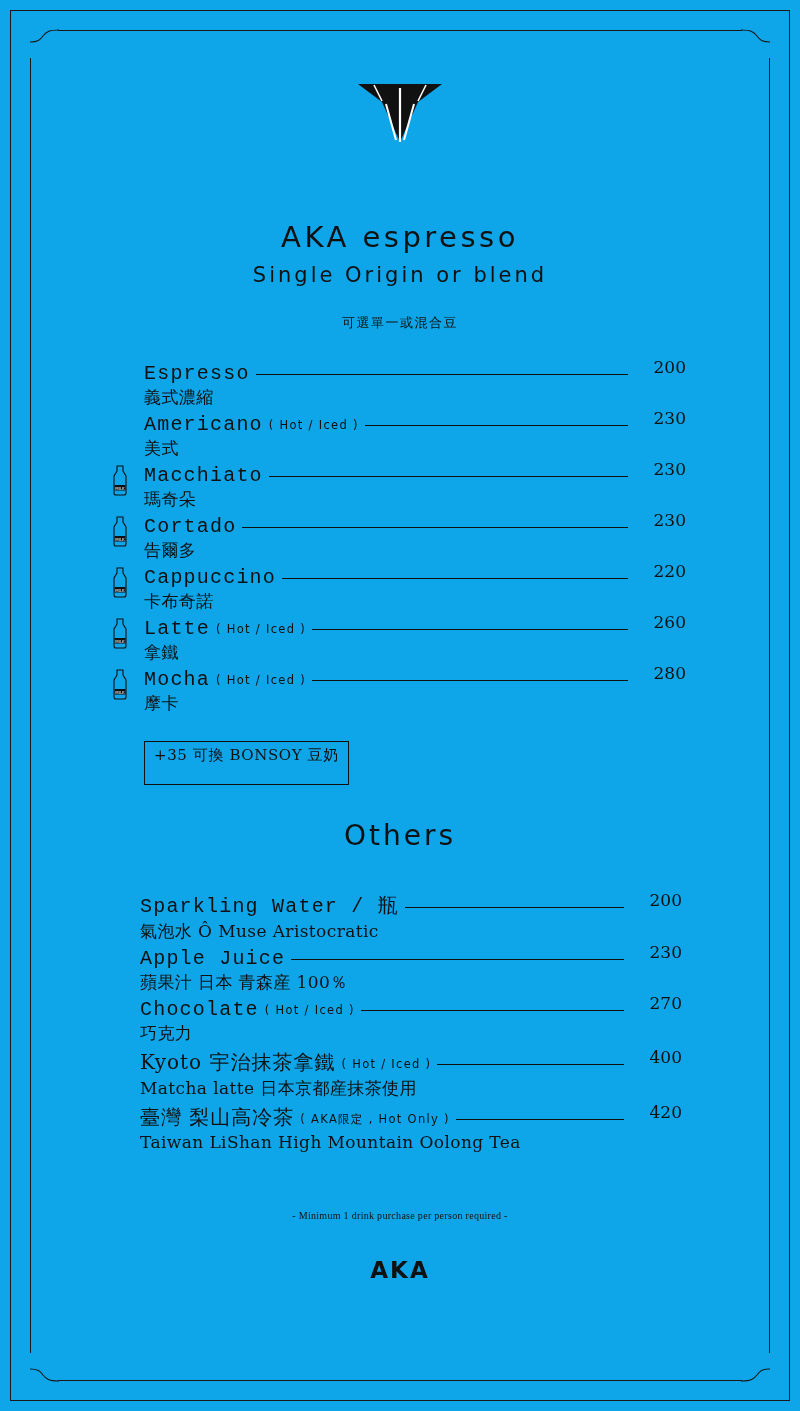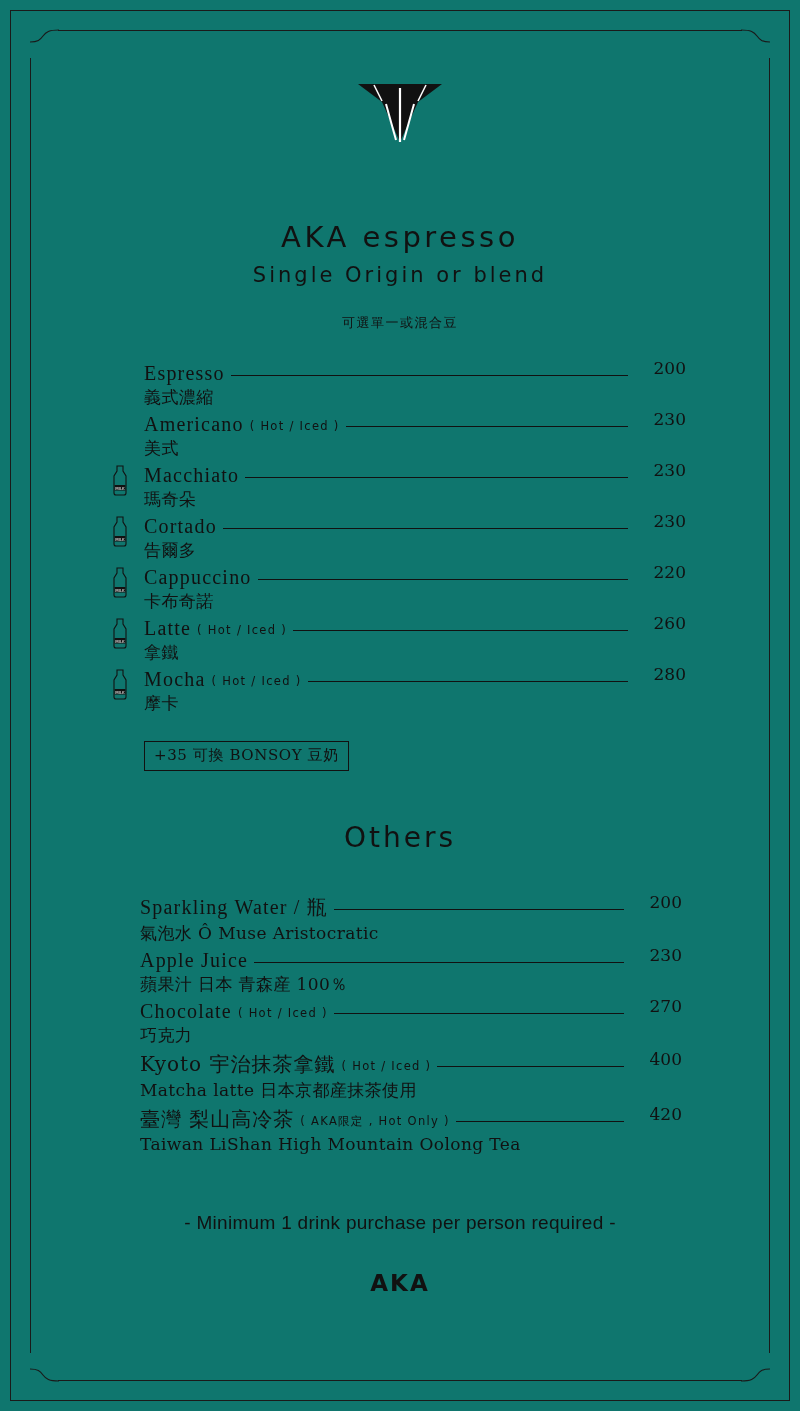--- a/index.html
+++ b/index.html
@@ -13,21 +13,21 @@
     font-family: "Liberation Sans", sans-serif;
     color: #111111;
     overflow: hidden;
   }
 
   .page {
     position: relative;
     width: 800px;
     height: 1411px;
     box-sizing: border-box;
-    background: #0f766e;
+    background: #0ea5e9;
   }
 
   
   .outer-frame {
     position: absolute;
     left: 10px;
     top: 10px;
     right: 10px;
     bottom: 10px;
     border: 1.5px solid #1a1a1a;
@@ -113,21 +113,21 @@
     font-size: 13px;
     letter-spacing: 1.5px;
     margin-top: 27px;
   }
 
   .others-title {
     text-align: center;
     font-family: "DejaVu Sans", sans-serif;
     font-size: 28px;
     letter-spacing: 3px;
-    margin-top: 50px;
+    margin-top: 34px;
   }
 
   
   .menu {
     margin-top: 30px;
     padding-left: 104px;
     padding-right: 74px;
   }
   .menu.others {
     margin-top: 40px;
@@ -138,21 +138,21 @@
   .item {
     position: relative;
     margin-bottom: 4px;
   }
   .item-row {
     display: flex;
     align-items: baseline;
     width: 100%;
   }
   .item-name {
-    font-family: Liberation Serif, serif;
+    font-family: Liberation Mono, monospace;
     font-size: 20px;
     letter-spacing: 1.2px;
     white-space: nowrap;
     padding-right: 6px;
   }
   .item-name.cjk {
     font-family: "DejaVu Serif", serif;
     letter-spacing: 1px;
   }
   .item-opt {
@@ -200,39 +200,39 @@
   .milk-icon svg { display: block; }
 
   
   .bonsoy-wrap {
     margin-top: 26px;
     padding-left: 104px;
   }
   .bonsoy {
     display: inline-block;
     border: 1.3px solid #111;
-    padding: 4px 9px 5px 9px;
+    padding: 4px 9px 19px 9px;
     font-family: "DejaVu Serif", serif;
     font-size: 15px;
     letter-spacing: 0.6px;
   }
 
   
   .footer {
     margin-top: 58px;
     text-align: center;
   }
   .footer-cjk {
     font-family: "DejaVu Serif", serif;
     font-size: 15px;
     letter-spacing: 2px;
   }
   .footer-en {
-    font-family: Liberation Sans, sans-serif;
-    font-size: 19px;
+    font-family: Liberation Serif, serif;
+    font-size: 10px;
     margin-top: 6px;
     letter-spacing: 0.3px;
   }
   .brand {
     text-align: center;
     margin-top: 36px;
     font-family: "DejaVu Sans", sans-serif;
     font-size: 23px;
     font-weight: 700;
     letter-spacing: 2px;

